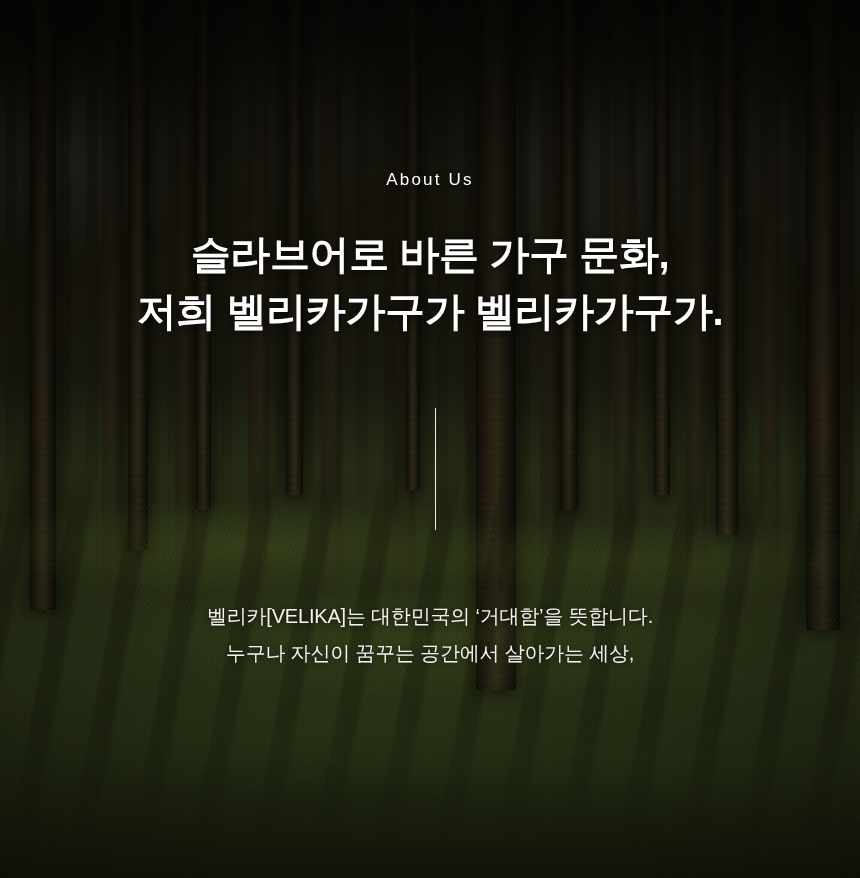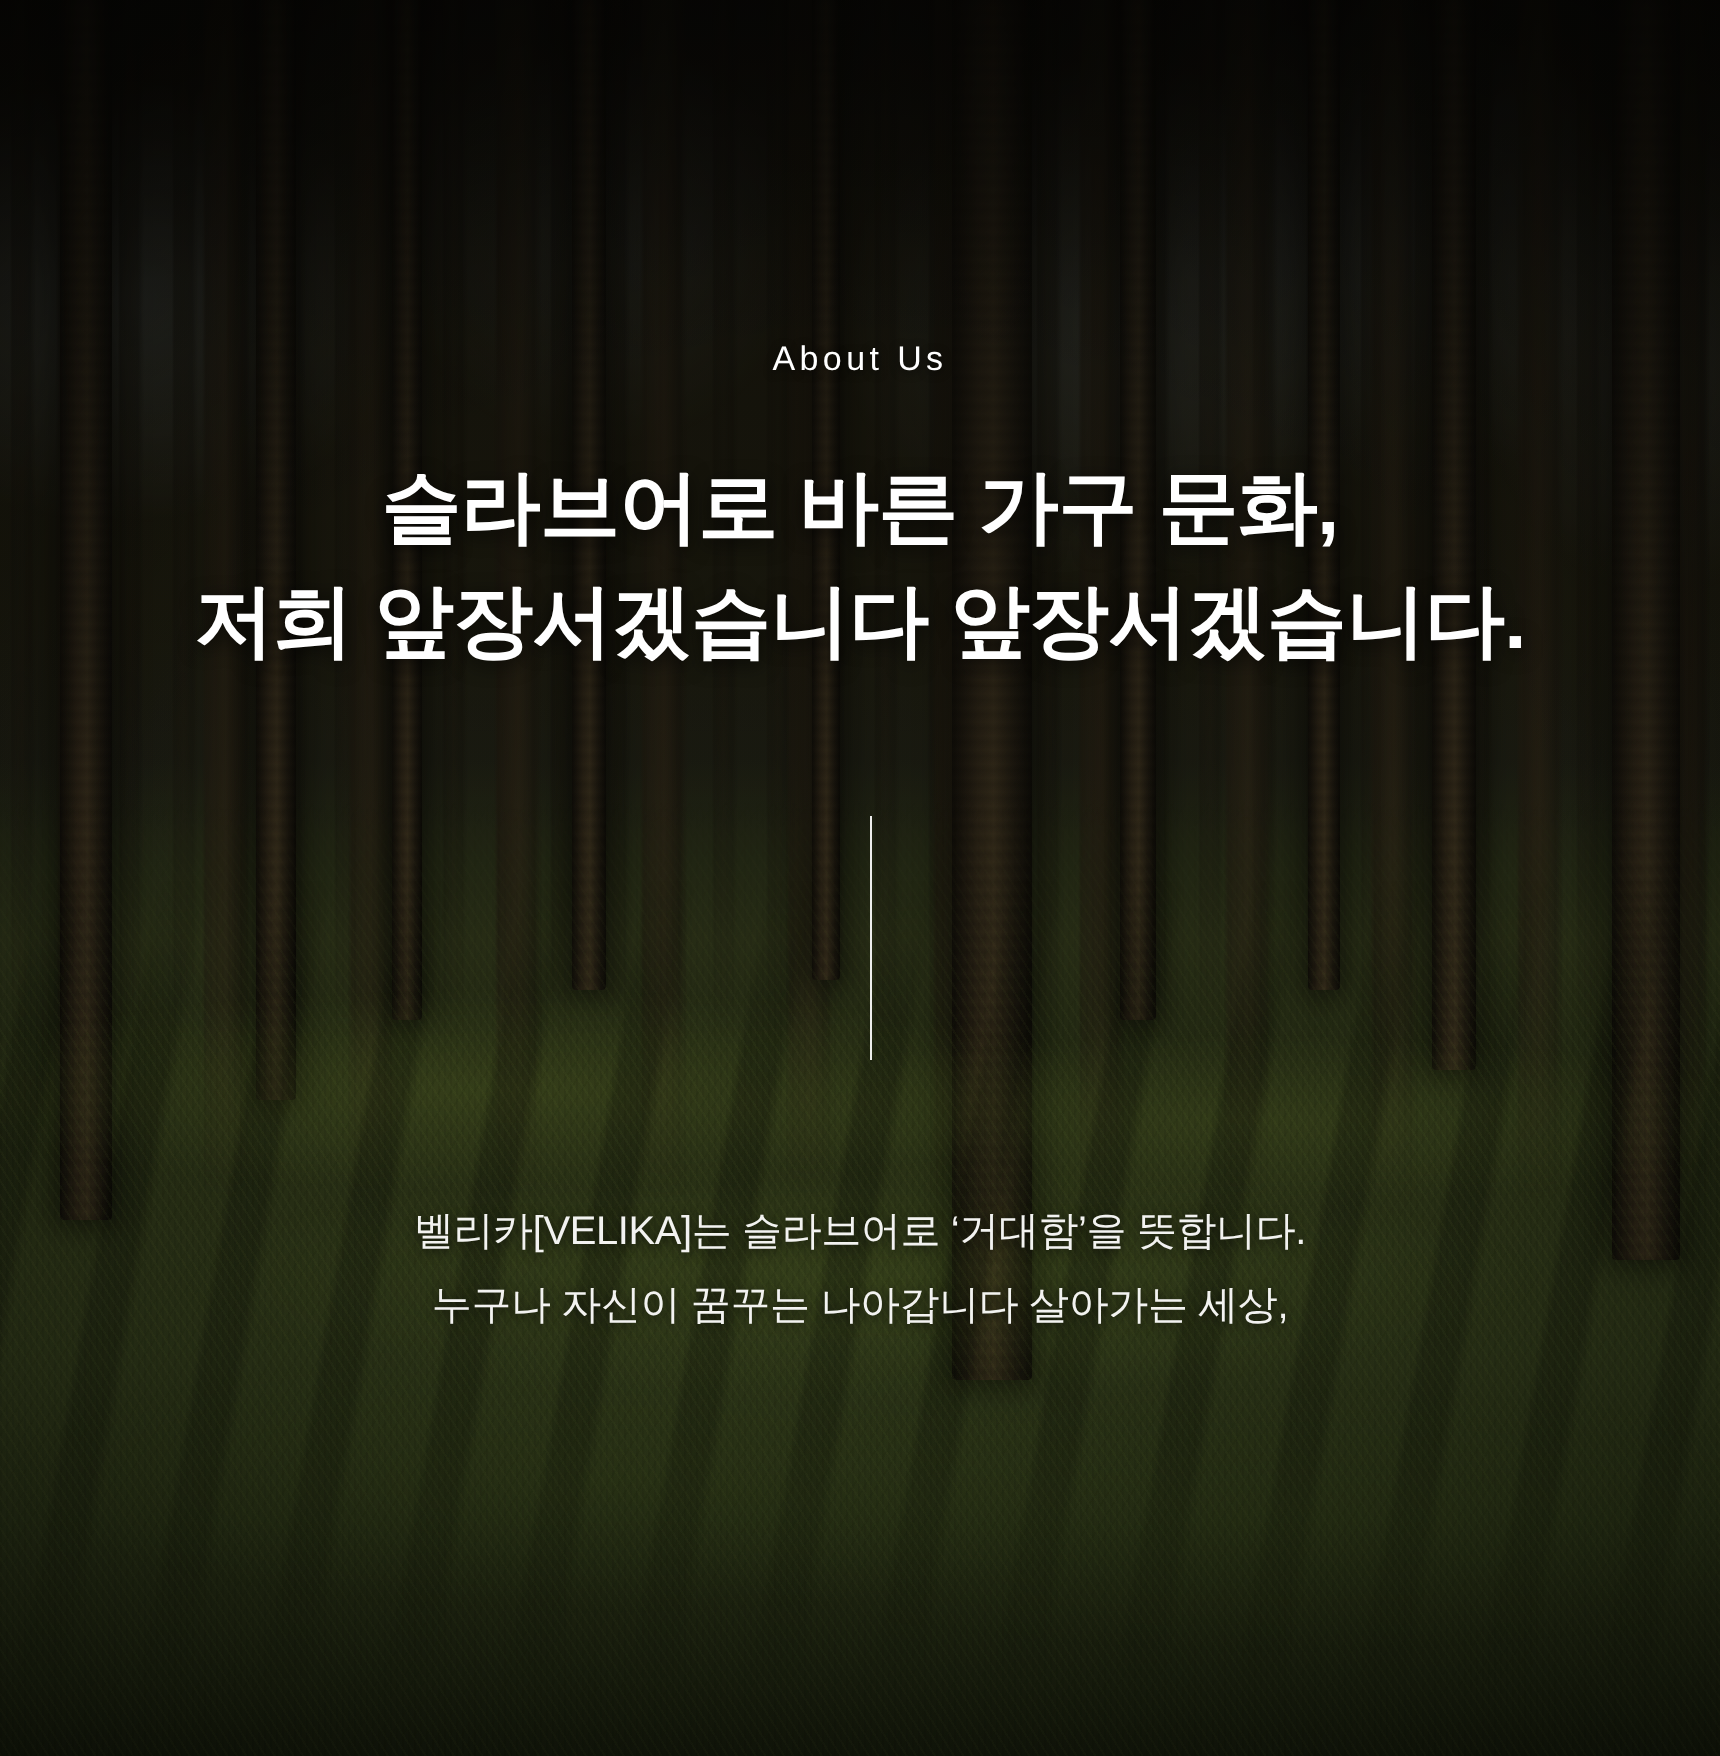--- a/index.html
+++ b/index.html
@@ -252,24 +252,24 @@
   <div class="bg-layer bg-floor-shadow"></div>
   <div class="bg-layer bg-moss-texture"></div>
   <div class="bg-layer bg-vignette"></div>
 
   <div class="content">
 
     <div class="eyebrow">About Us</div>
 
     <div class="headline">
       <span class="hl-line">슬라브어로 바른 가구 문화,</span>
-      <span class="hl-line">저희 앞장서겠습니다 앞장서겠습니다.</span>
+      <span class="hl-line">저희 벨리카가구가 벨리카가구가.</span>
     </div>
 
     <div class="divider"></div>
 
     <div class="lede">
-      <span class="lede-line">벨리카[VELIKA]는 슬라브어로 ‘거대함’을 뜻합니다.</span>
-      <span class="lede-line">누구나 자신이 꿈꾸는 나아갑니다 살아가는 세상,</span>
+      <span class="lede-line">벨리카[VELIKA]는 대한민국의 ‘거대함’을 뜻합니다.</span>
+      <span class="lede-line">누구나 자신이 꿈꾸는 공간에서 살아가는 세상,</span>
     </div>
 
   </div>
 </div>
 
 </body></html>

